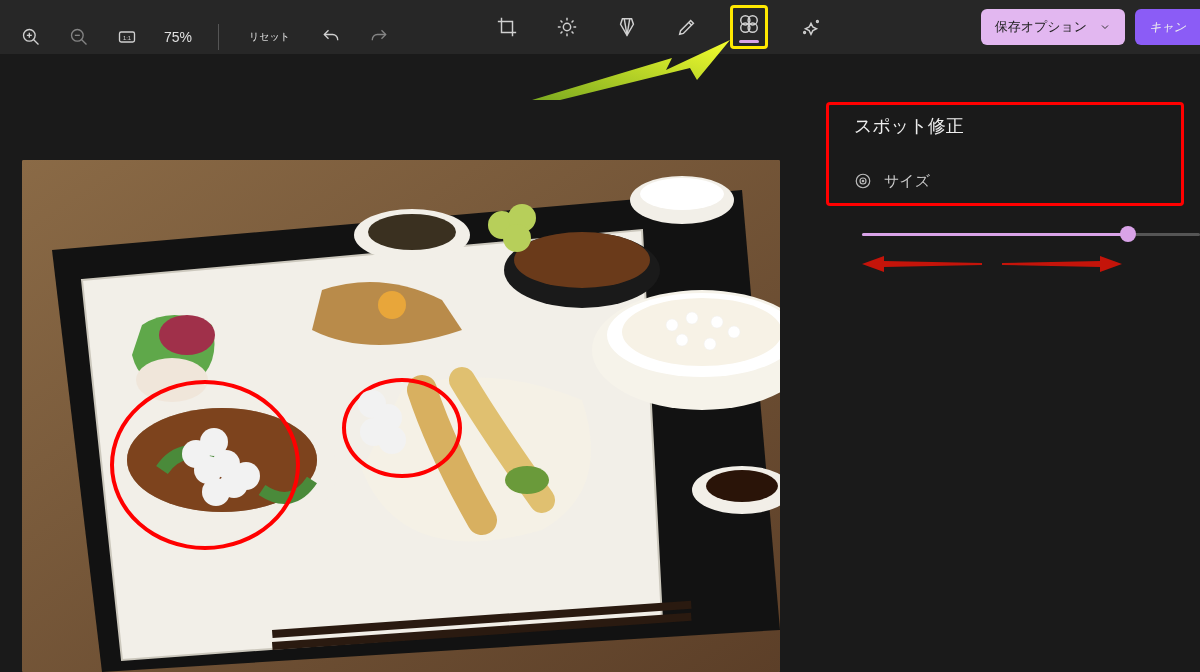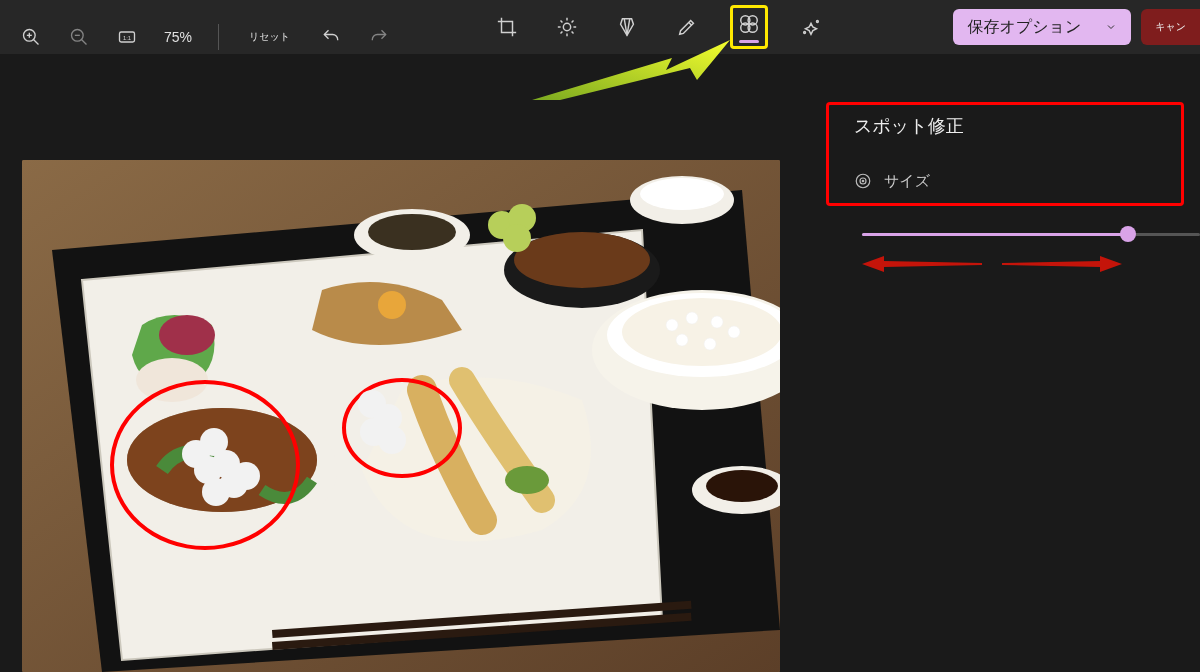--- a/index.html
+++ b/index.html
@@ -43,25 +43,25 @@
       font-size:10px; color:#e0e0e0; cursor:pointer; border-radius:4px;
     }
     .tb-center .icon-btn svg { width:22px; height:22px; }
     .retouch-highlight {
       border:3px solid #ffe900; border-radius:4px; padding:3px;
       display:flex; flex-direction:column; align-items:center; gap:3px;
     }
     .retouch-highlight .under { width:20px; height:3px; background:#d9a3e8; border-radius:2px; }
     .save-opts {
       height:36px; background:#e2b7f0; color:#222; border-radius:6px;
-      padding:0 14px; display:flex; align-items:center; gap:24px; cursor:pointer; font-size:16px;
+      padding:0 14px; display:flex; align-items:center; gap:12px; cursor:pointer; font-size:13px;
     }
     .cancel-btn {
-      height:36px; background:#7f1d1d; color:#eee; border-radius:6px 0 0 6px;
-      padding:0 14px; display:flex; align-items:center; font-size:10px; cursor:pointer;
+      height:36px; background:#8b5cf6; color:#eee; border-radius:6px 0 0 6px;
+      padding:0 14px; display:flex; align-items:center; font-size:12px; cursor:pointer;font-style:italic;
     }
     
     .arrow-yellow {
       position:absolute; left:532px; top:40px; width:200px; height:60px; pointer-events:none;
     }
     
     .canvas-area {
       position:absolute; left:22px; top:160px; width:758px; height:512px;
       background:#6a4e33; border-radius:2px; overflow:hidden;
     }

